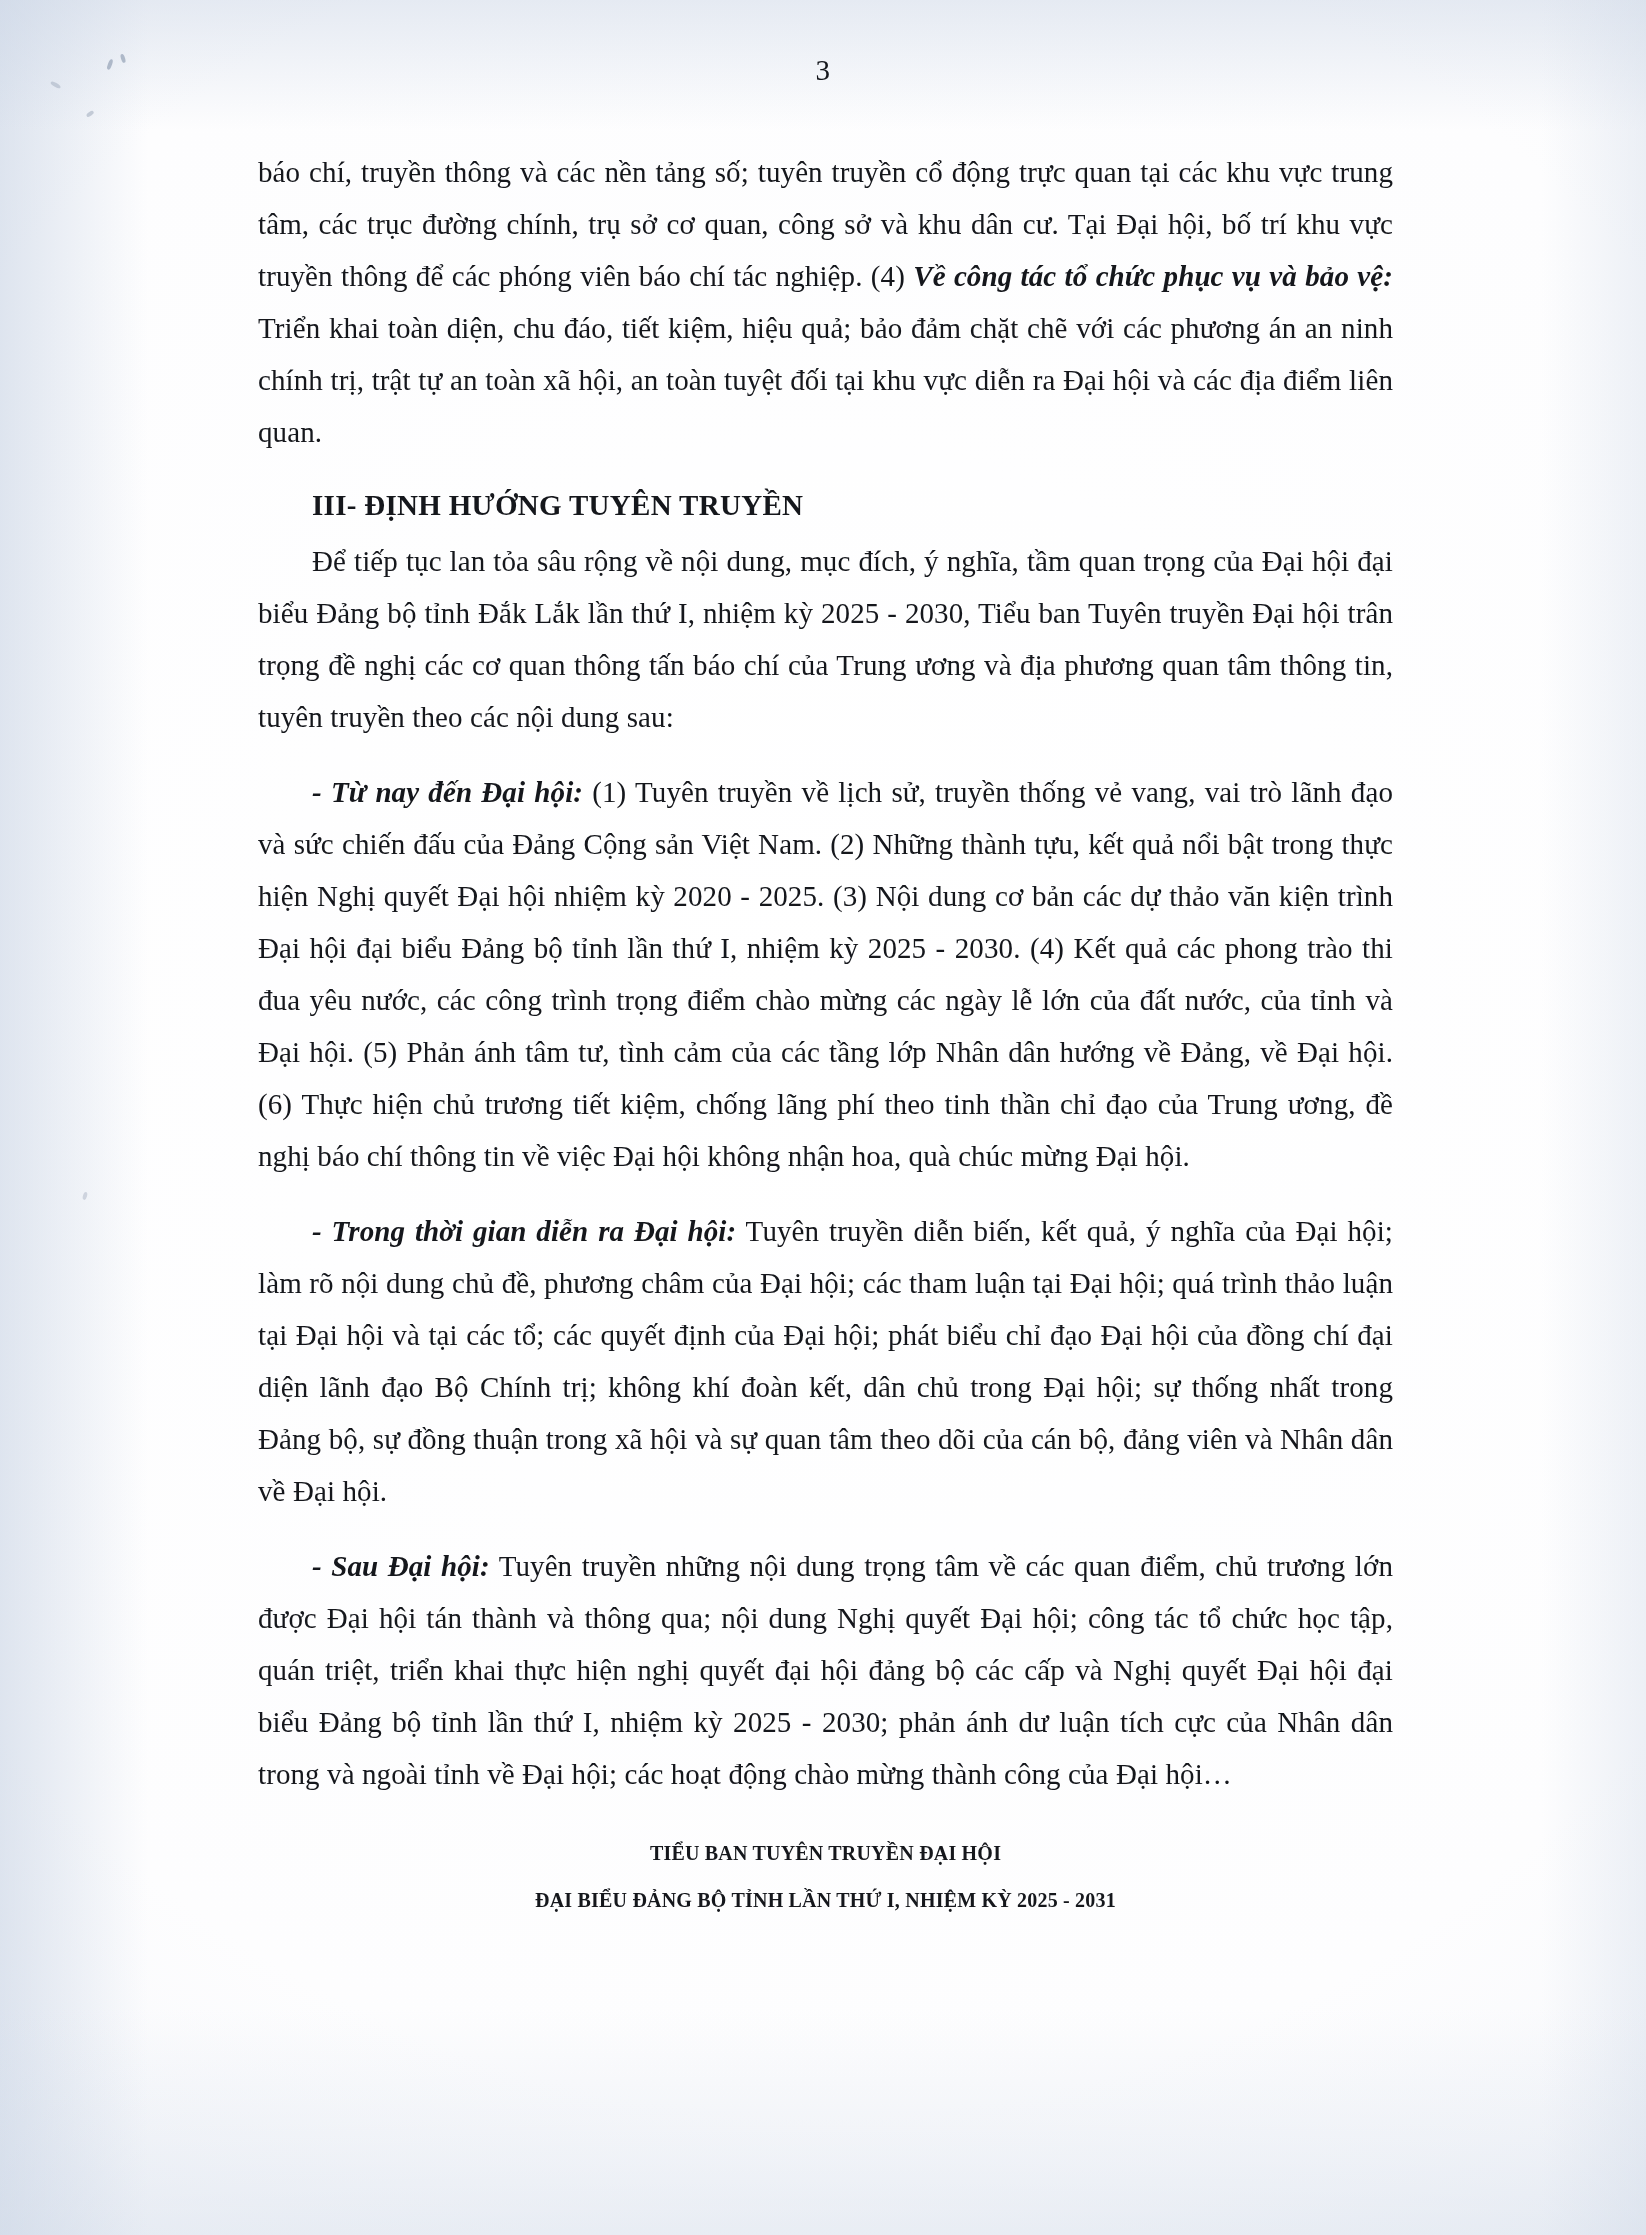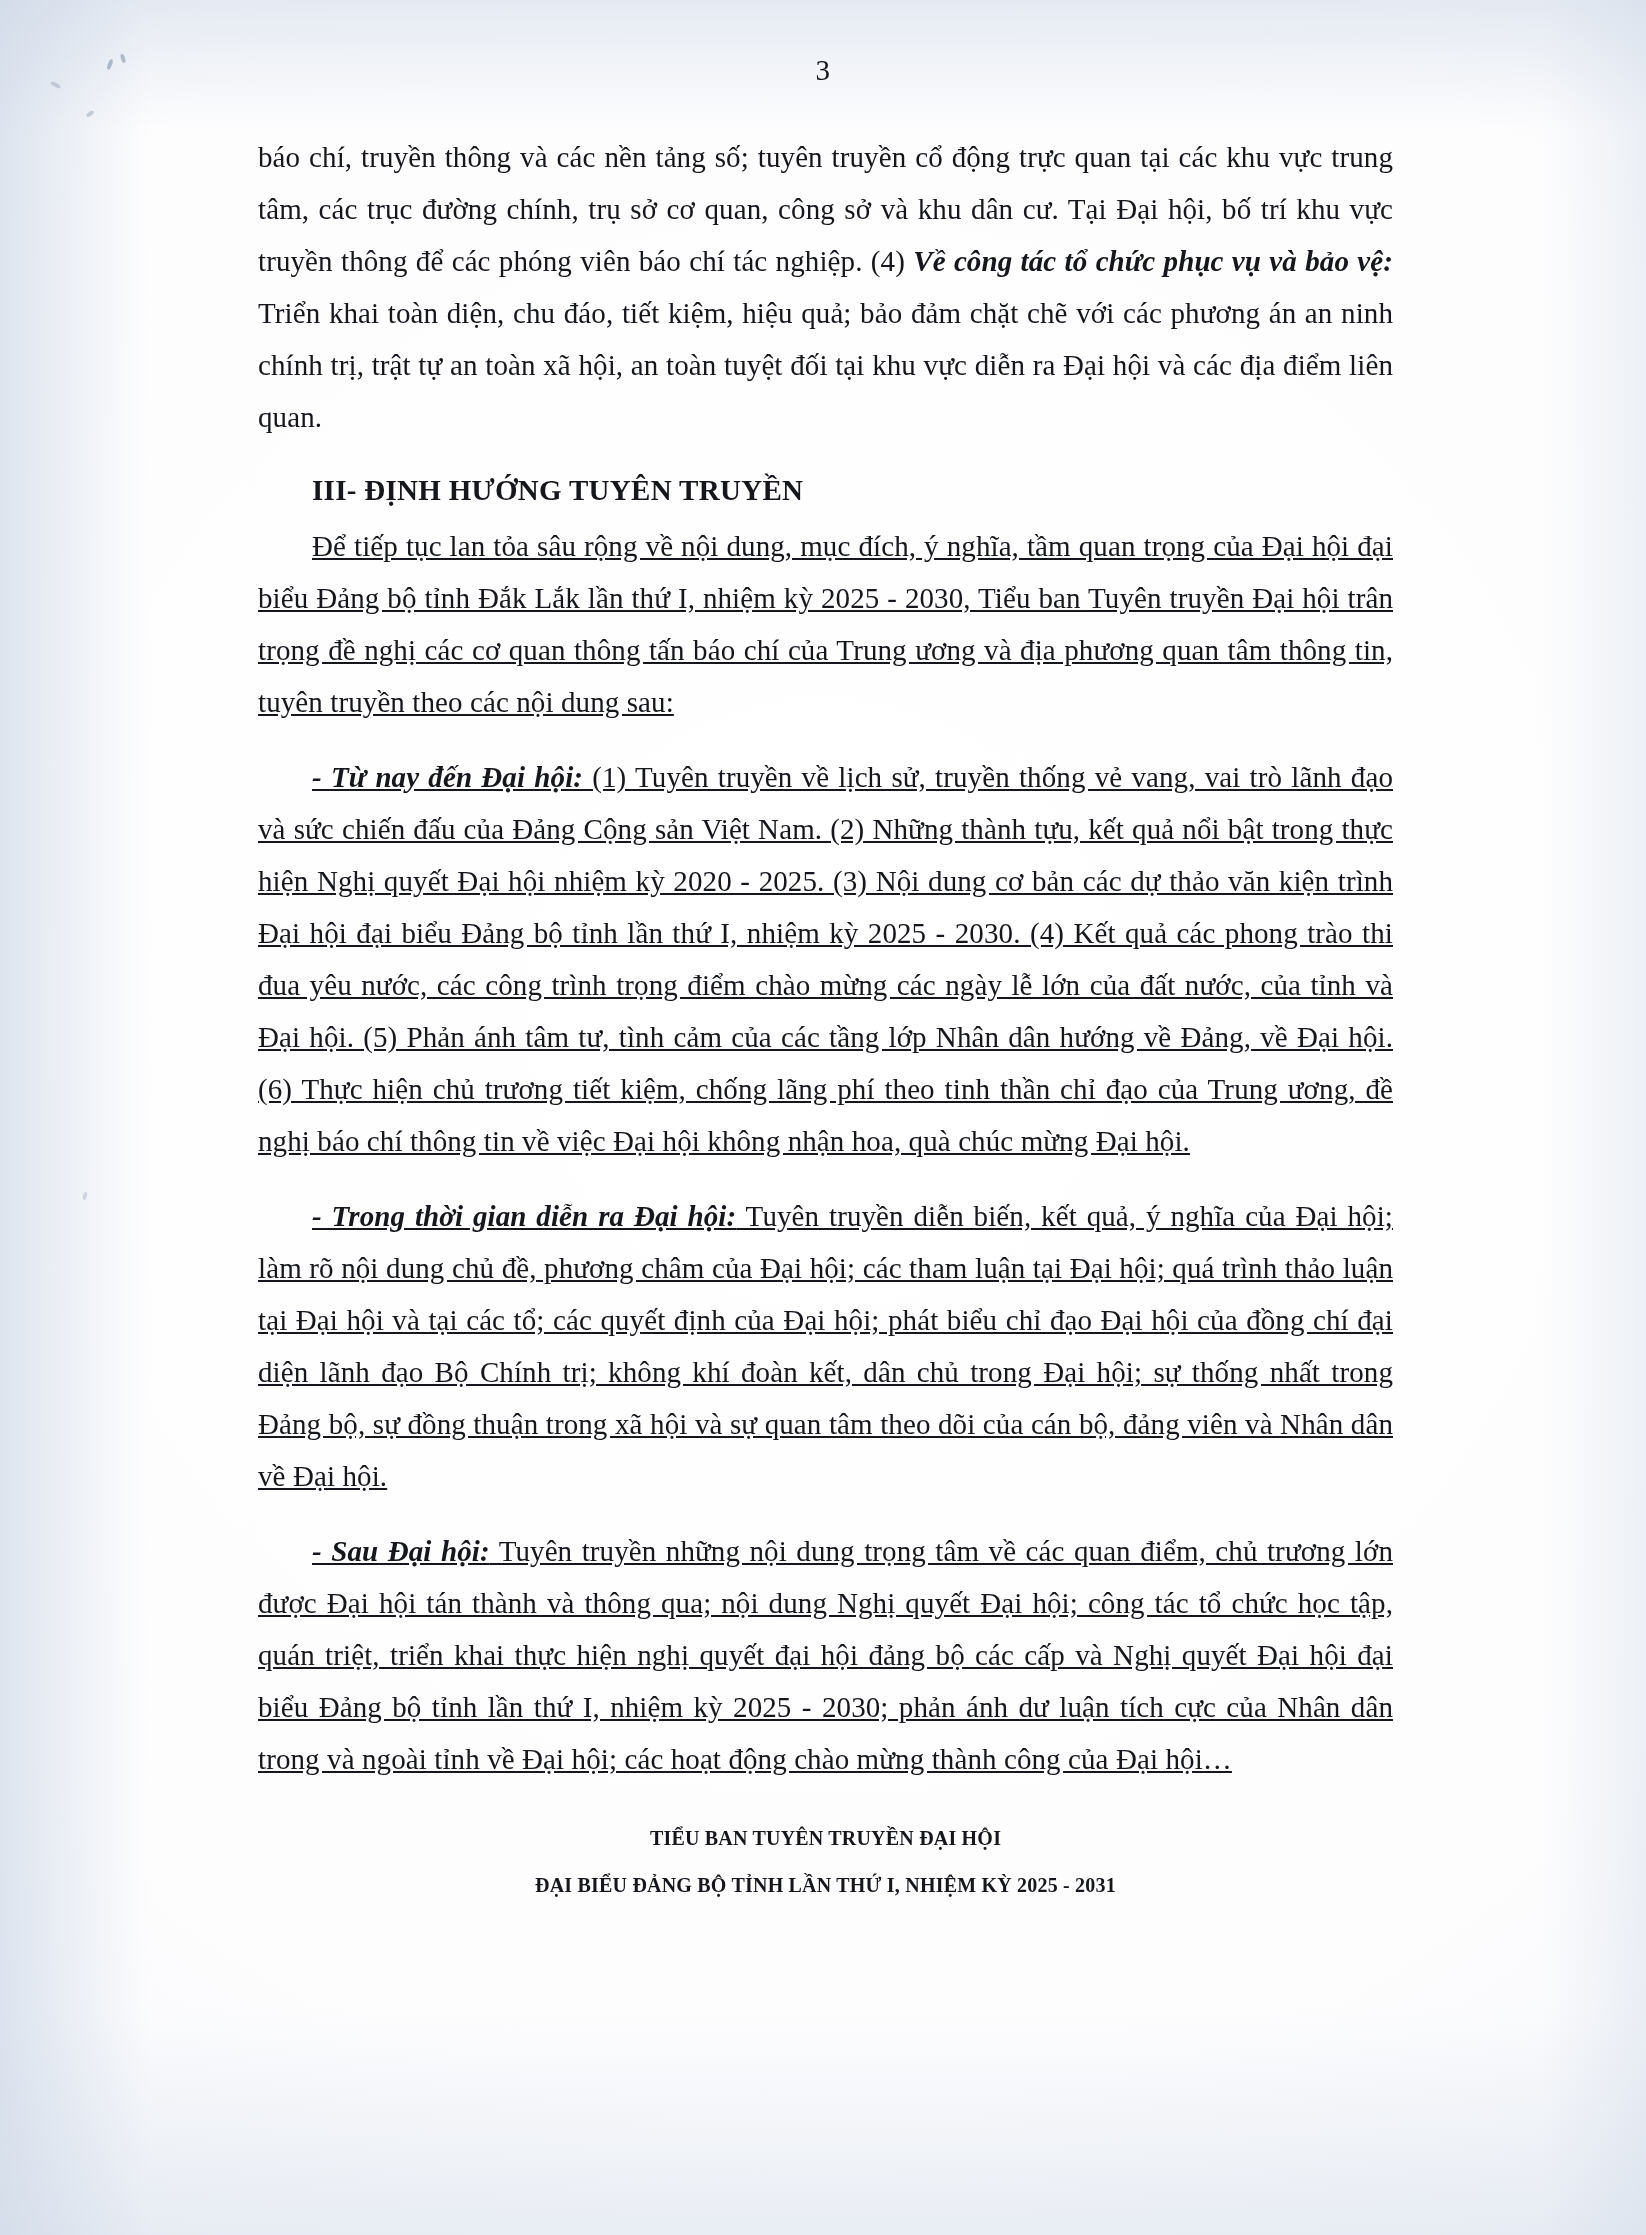--- a/index.html
+++ b/index.html
@@ -76,34 +76,34 @@
     left: 0;
     right: 0;
     top: 54px;
     text-align: center;
     font-size: 29px;
     letter-spacing: 0.4px;
   }
 
   .body-text {
     position: absolute;
-    top: 131px;
+    top: 146px;
     left: 0;
     width: 1135px;
   }
 
   p.para {
     margin: 0 0 0 0;
     font-size: 29px;
     line-height: 52px;
     text-align: justify;
     text-justify: inter-word;
     letter-spacing: 0.1px;
   }
-  p.para.indent { text-indent: 54px; text-decoration: underline; }
+  p.para.indent { text-indent: 54px; }
   p.para.gap { margin-top: 23px; }
 
   .heading {
     margin: 23px 0 5.2px 0;
     font-size: 29px;
     font-weight: bold;
     text-indent: 54px;
     letter-spacing: 0.3px;
     line-height: 49px;
   }

